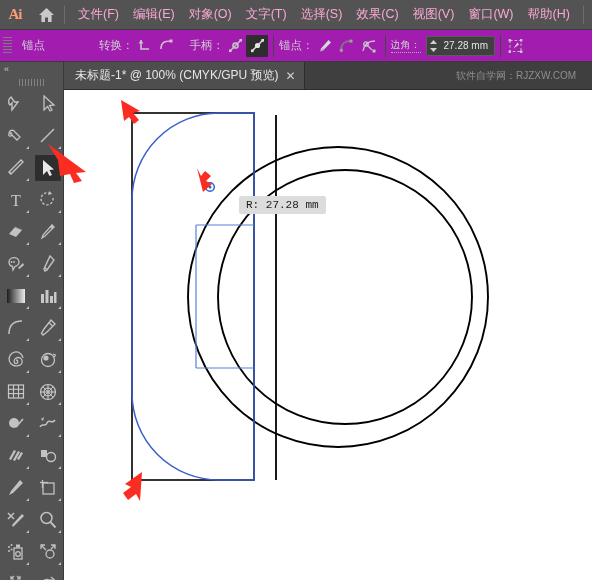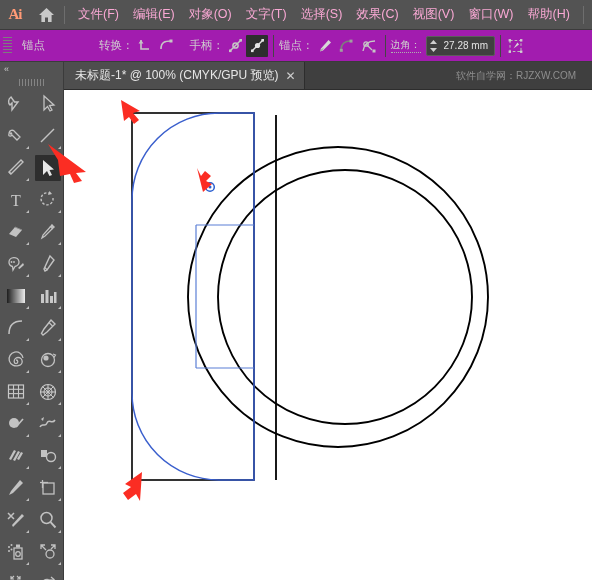--- a/index.html
+++ b/index.html
@@ -298,20 +298,21 @@
 
     <svg class="anno" style="position:absolute;left:128px;top:77px;" width="28" height="30">
       <path d="M5 1 L9 9 L13 4 L19 9 L14 14 L20 17 L11 25 Z" fill="#fb2d23"></path>
     </svg>
 
     <svg class="anno" style="position:absolute;left:48px;top:380px;" width="34" height="38">
       <path d="M30 2 L13 14 L19 17 L11 23 L16 30 L24 24 L28 31 Z" fill="#fb2d23"></path>
     </svg>
   </div>
 
+  <div class="tooltip">R:  27.28 mm</div>
 
   <div class="toolbar">
     <div class="tb-header">
       <span class="tb-collapse">«</span>
     </div>
     <div class="tb-grip"></div>
 
     <div class="tb-grid">
 
       <div class="tool">

